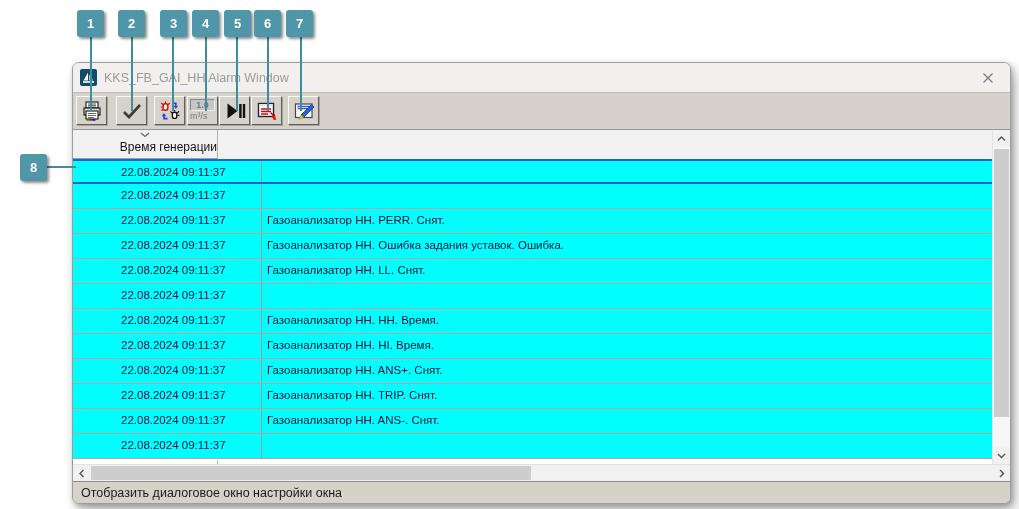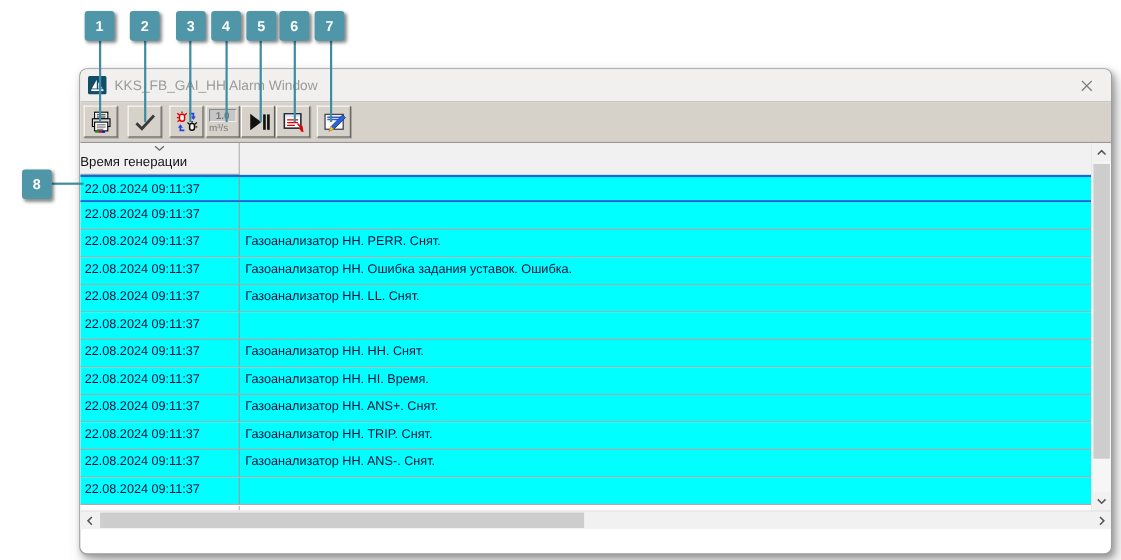--- a/index.html
+++ b/index.html
@@ -36,27 +36,27 @@
   .t1{left:3px}.t2{left:43px}.t3{left:81px}.t4{left:114px}.t5{left:146px}.t6{left:178px}.t7{left:215px}
   .flow-box{width:25px;}
   .flow-val{background:#c6c6c6;border:1px solid;border-color:#8a8a8a #ececec #ececec #8a8a8a;
             color:#787878;font-size:9px;font-weight:bold;text-align:center;line-height:10px;}
   .flow-unit{color:#787878;font-size:9px;text-align:left;line-height:11px;}
 
   
   .table-area{position:absolute;top:67px;left:0;right:0;bottom:22px;background:#fff;}
   .thead{position:absolute;top:0;left:0;right:18px;height:29px;display:flex;background:#f1f1f1;}
   .th{position:relative;box-sizing:border-box;border-right:1px solid #b0b0b0;border-bottom:1px solid #9e9e9e;
-      display:flex;align-items:flex-end;justify-content:flex-start;padding-bottom:4px;font-size:12px;color:#141414;}
+      display:flex;align-items:flex-end;justify-content:flex-end;padding-bottom:4px;font-size:12px;color:#141414;}
   .th-time{width:145px;}.th-msg{flex:1;}
   .sort-chevron{position:absolute;top:2px;left:50%;transform:translateX(-50%);}
 
   .rows{position:absolute;top:29px;left:0;right:18px;}
   .trow{display:flex;height:25px;box-sizing:border-box;background:var(--row_bg,#00ffff);
-        border-bottom:1px solid var(--row_divider,#c79c9c);}
+        border-bottom:1px solid var(--row_divider,#c79c9c);padding-left:44px;}
   .trow.selected{border-top:2px solid var(--selection,#1f62d7);border-bottom:2px solid var(--selection,#1f62d7);}
   .cell{font-size:11.5px;color:#03103a;line-height:22px;white-space:nowrap;overflow:hidden;box-sizing:border-box;}
   .cell-time{width:145px;border-right:1px solid #9a9a9a;padding-left:4px;}
   .cell-msg{flex:1;padding-left:5px;}
   .col-sep-ext{position:absolute;left:144px;top:330px;bottom:17px;width:1px;background:#b8b8b8;}
 
   
   .vscroll{position:absolute;top:0;right:0;width:18px;bottom:17px;background:#f6f6f6;border-left:1px solid #e3e3e3;box-sizing:border-box;}
   .vscroll .arr{position:absolute;left:0;right:0;height:17px;background:#f1f1f1;display:flex;align-items:center;justify-content:center;}
   .arr-up{top:0}.arr-down{bottom:0}
@@ -207,21 +207,21 @@
     <div class="cell cell-time">22.08.2024 09:11:37</div>
     <div class="cell cell-msg">Газоанализатор HH. LL. Снят.</div>
   </div>
 
   <div class="trow">
     <div class="cell cell-time">22.08.2024 09:11:37</div>
   </div>
 
   <div class="trow">
     <div class="cell cell-time">22.08.2024 09:11:37</div>
-    <div class="cell cell-msg">Газоанализатор HH. HH. Снят.</div>
+    <div class="cell cell-msg">Газоанализатор HH. HH. Время.</div>
   </div>
 
   <div class="trow">
     <div class="cell cell-time">22.08.2024 09:11:37</div>
     <div class="cell cell-msg">Газоанализатор HH. HI. Время.</div>
   </div>
 
   <div class="trow">
     <div class="cell cell-time">22.08.2024 09:11:37</div>
     <div class="cell cell-msg">Газоанализатор HH. ANS+. Снят.</div>
@@ -265,14 +265,17 @@
         </div>
         <div class="hthumb"></div>
         <div class="arr arr-right">
           <svg width="6" height="9" viewBox="0 0 6 9">
               <path d="M1 1 L4.5 4.5 L1 8" stroke="#555" stroke-width="1.4" fill="none"></path>
             </svg>
         </div>
       </div>
     </div>
 
+    <div class="statusbar">
+      <span>Отобразить диалоговое окно настройки окна</span>
+    </div>
   </div>
 </div>
 
 </body></html>

